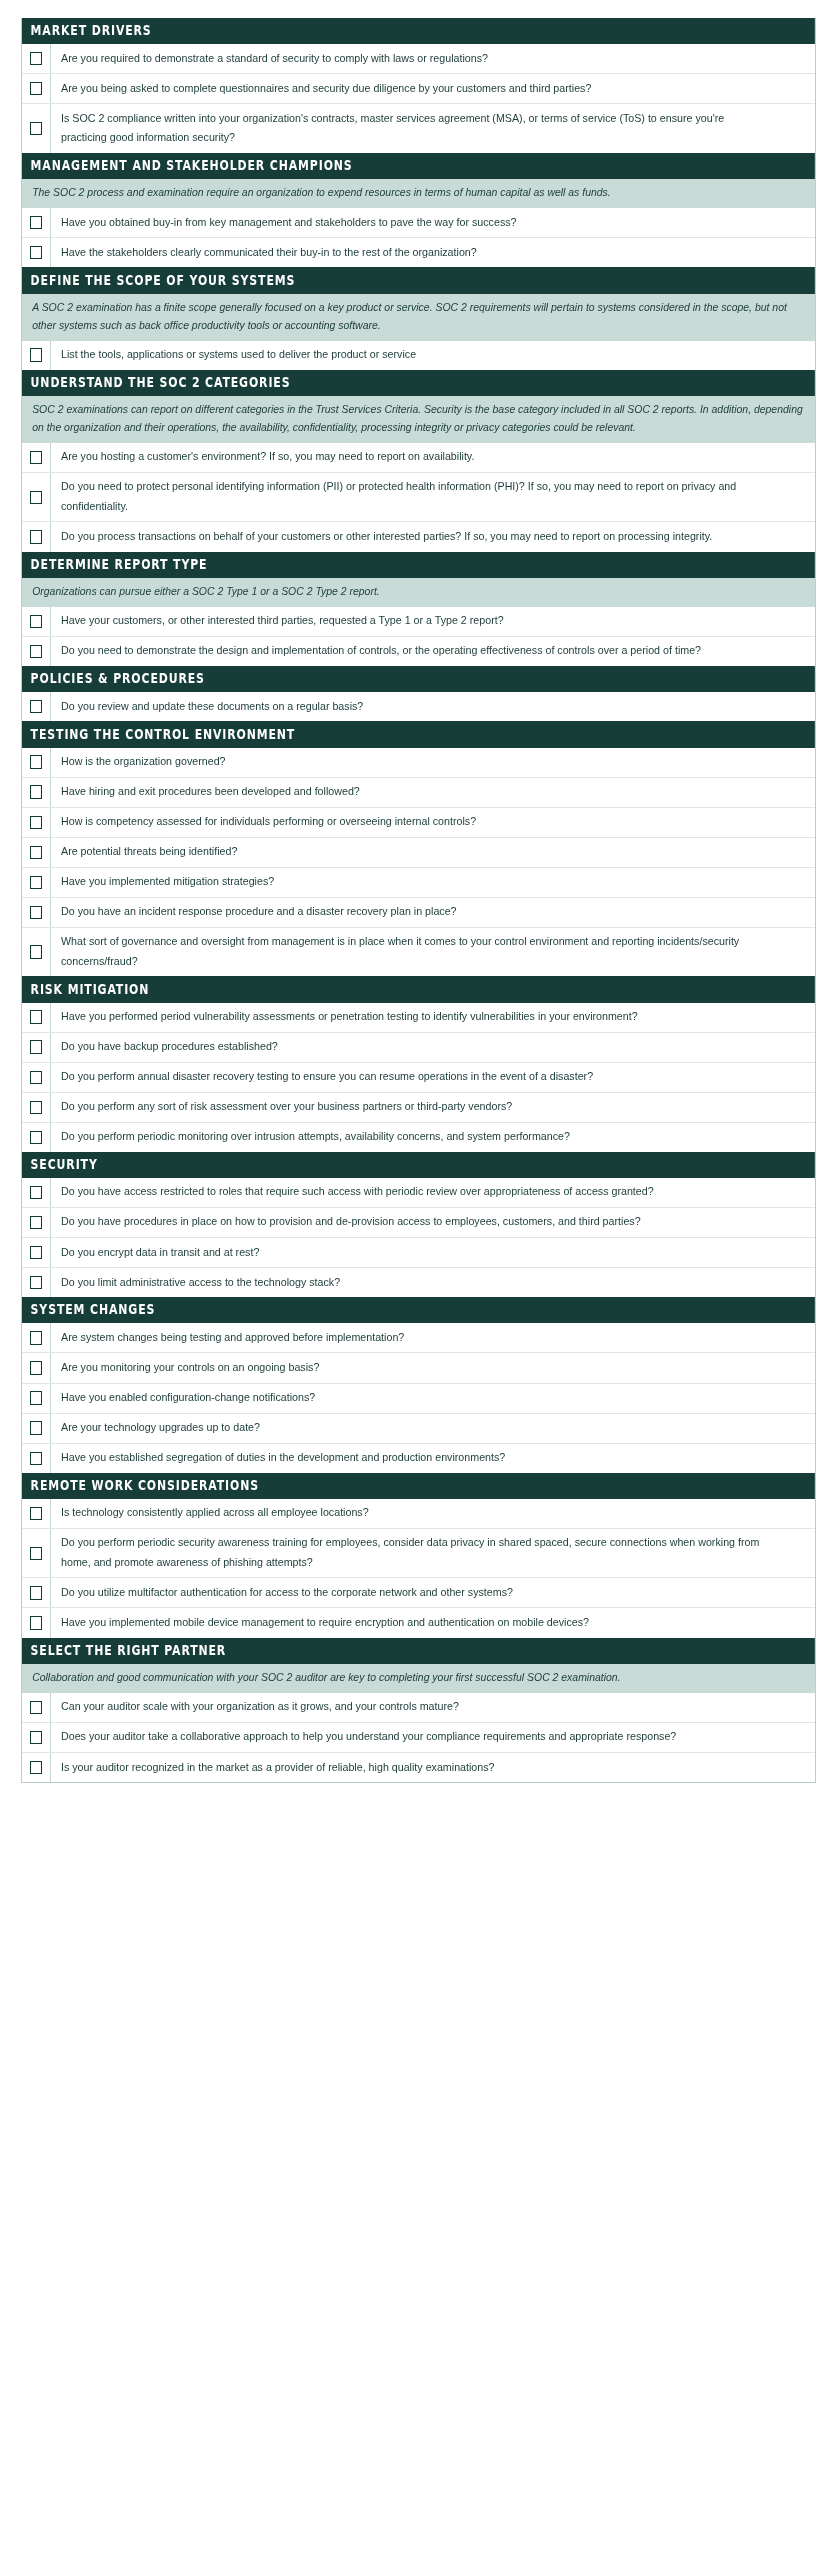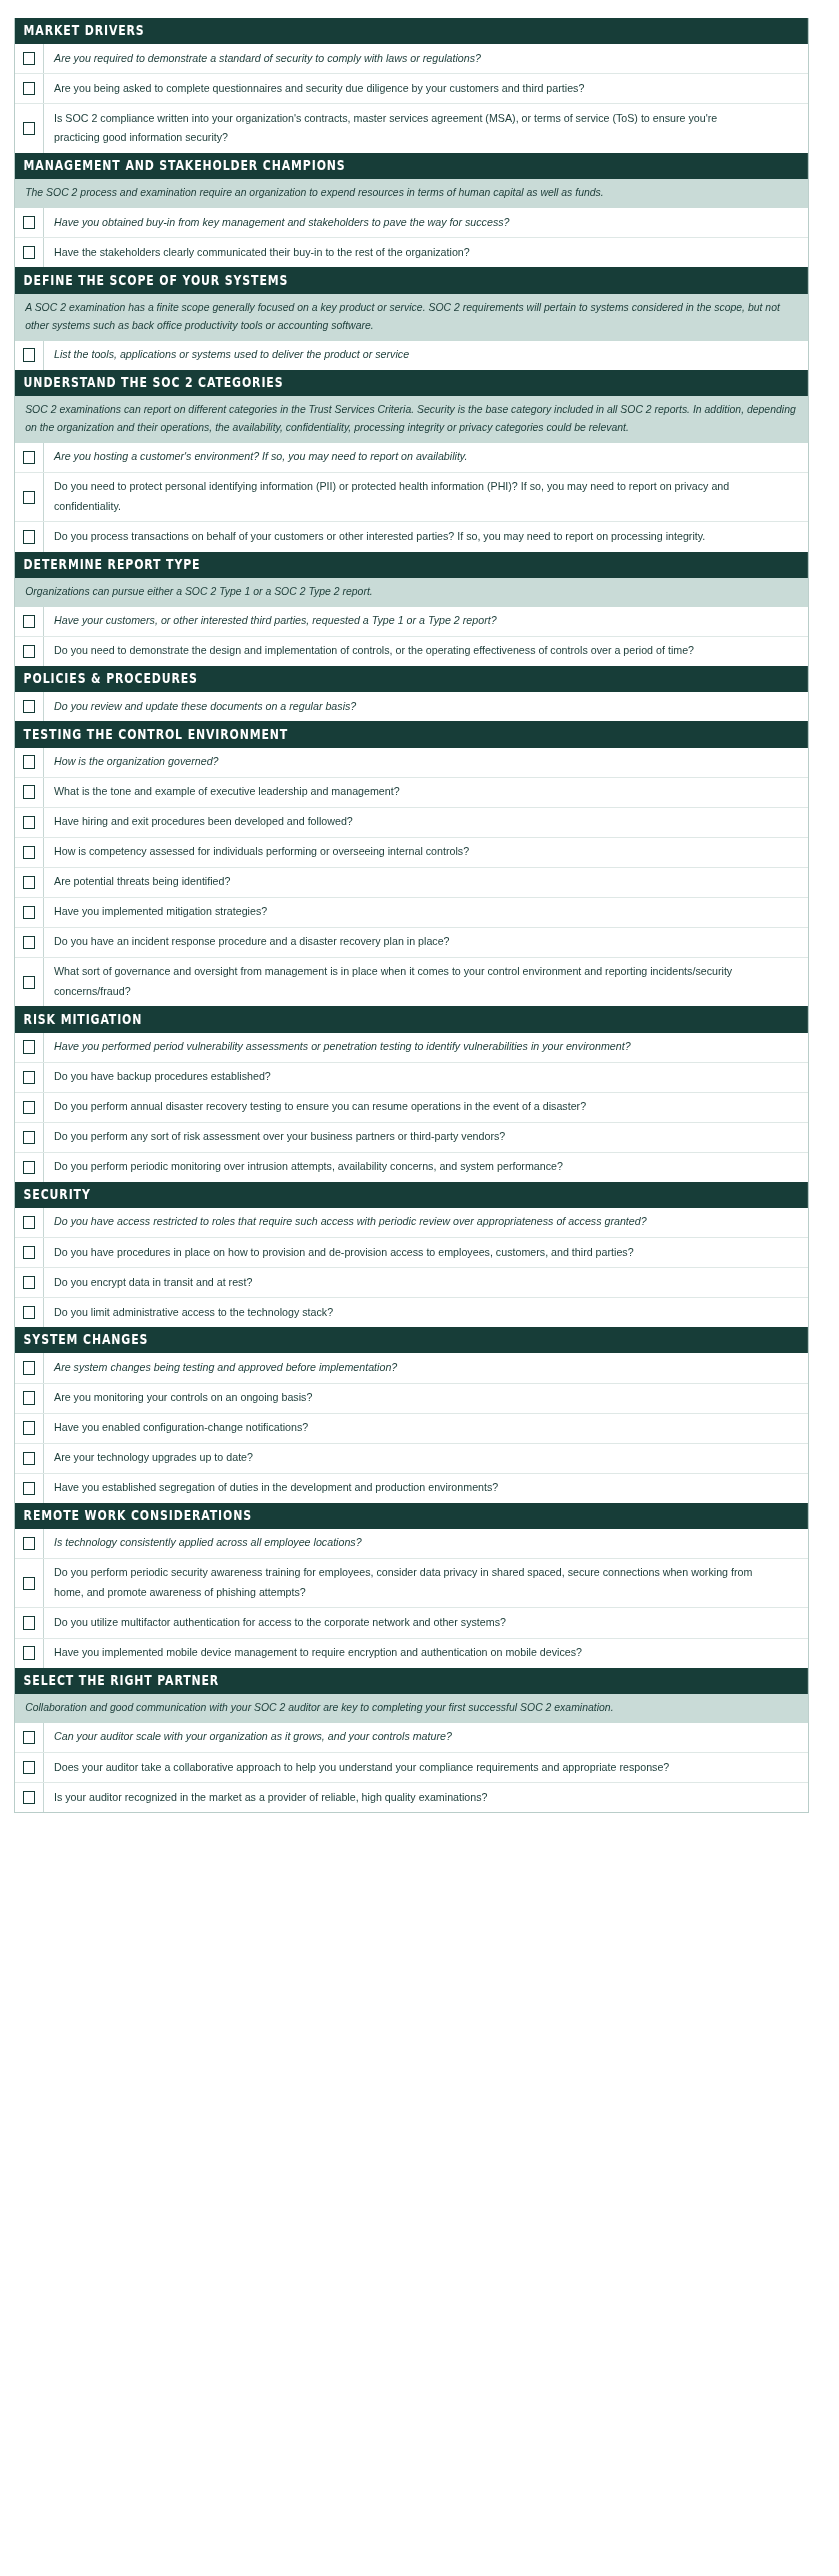--- a/index.html
+++ b/index.html
@@ -9,21 +9,21 @@
   }
   body {
     width: 839px;
     height: 2576px;
     font-family: "Liberation Sans", sans-serif;
     position: relative;
     overflow: hidden;
   }
   #checklist {
     position: absolute;
-    left: 14px;
+    left: 21px;
     top: 18px;
     width: 795px;
     border-left: 0.9px solid #b9cdc9;
     border-right: 0.9px solid #b9cdc9;
     border-bottom: 0.9px solid #b9cdc9;
     box-sizing: border-box;
   }
   .section { display: block; }
   .sec-header {
     background: #173d38;
@@ -52,21 +52,21 @@
     transform-origin: left center;
     width: 105.3%;
   }
   .row {
     display: flex;
     align-items: stretch;
     border-top: 0.9px solid #dfe8e6;
     background: #ffffff;
     min-height: 28px;
   }
-  .section .rows .row:first-child { border-top: none; font-style: italic; }
+  .section .rows .row:first-child { border-top: none; }
   .cb-cell {
     flex: 0 0 29px;
     display: flex;
     align-items: center;
     justify-content: center;
     border-right: 0.9px solid #c6d6d3;
     box-sizing: border-box;
   }
   .cb {
     width: 11.5px;
@@ -236,28 +236,20 @@
           </div>
           <div class="q-cell">
             <span class="q-text">How is the organization governed?</span>
           </div>
         </div>
         <div class="row">
           <div class="cb-cell">
             <span class="cb"></span>
           </div>
           <div class="q-cell">
-            <span class="q-text">What is the tone and example of executive leadership and management?</span>
-          </div>
-        </div>
-        <div class="row">
-          <div class="cb-cell">
-            <span class="cb"></span>
-          </div>
-          <div class="q-cell">
             <span class="q-text">Have hiring and exit procedures been developed and followed?</span>
           </div>
         </div>
         <div class="row">
           <div class="cb-cell">
             <span class="cb"></span>
           </div>
           <div class="q-cell">
             <span class="q-text">How is competency assessed for individuals performing or overseeing internal controls?</span>
           </div>

